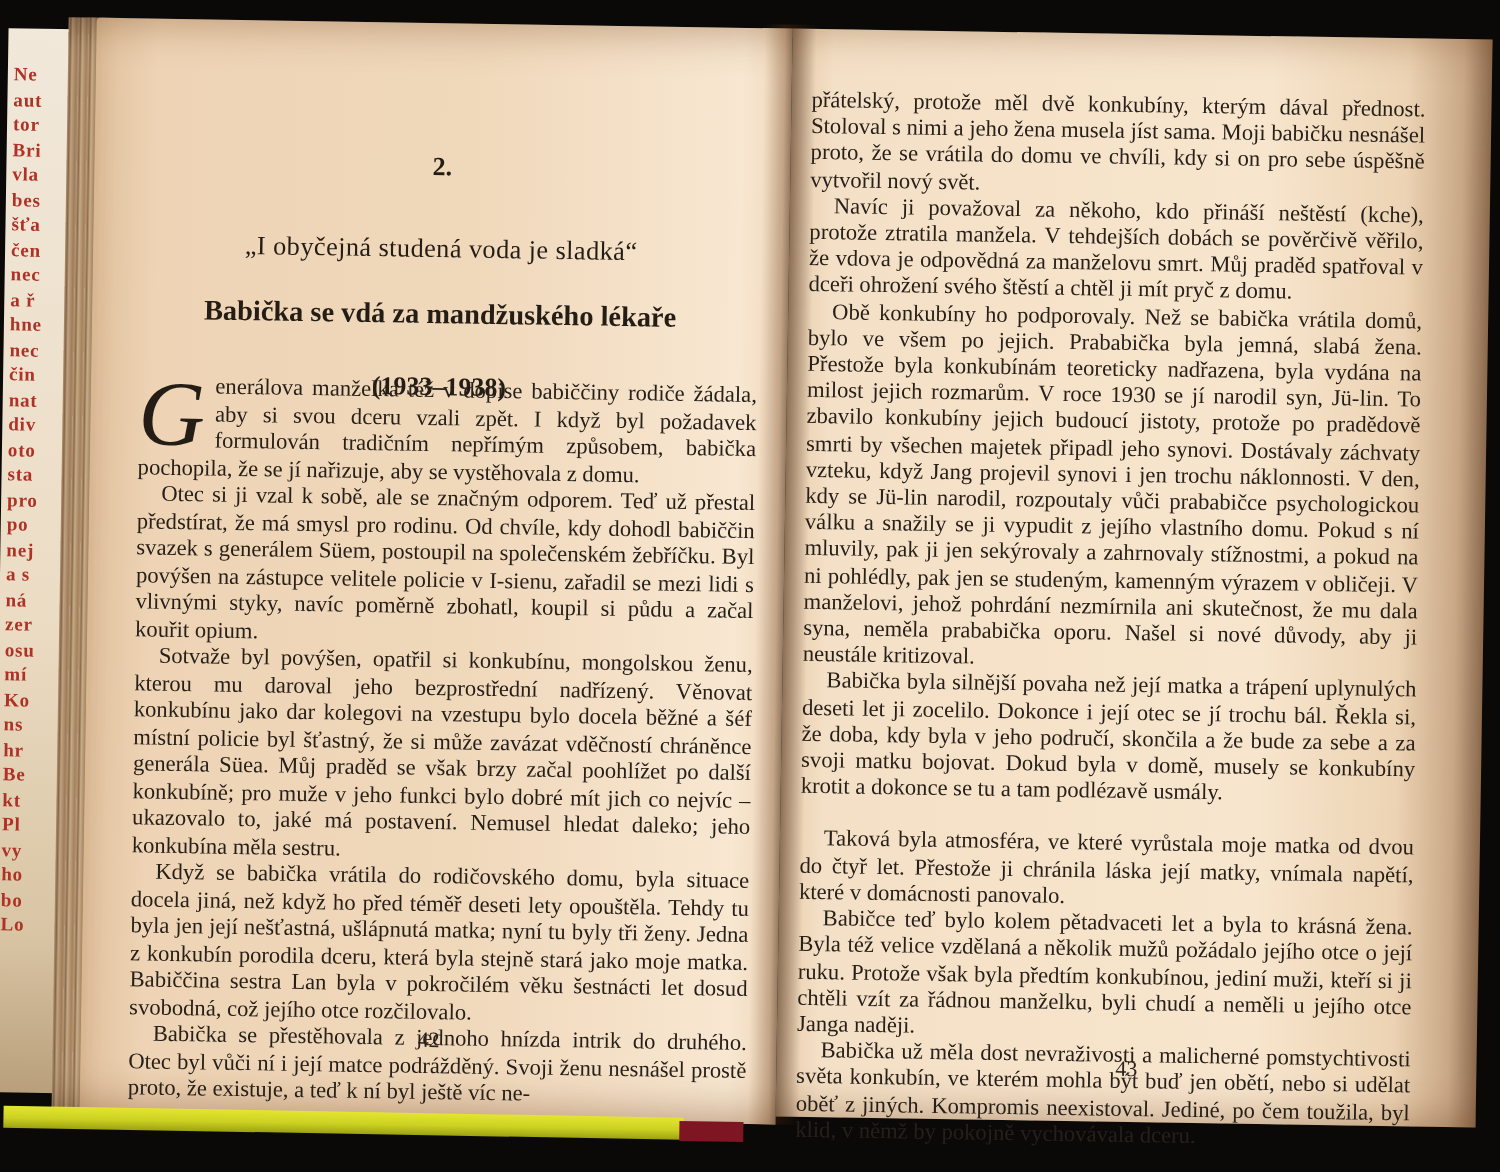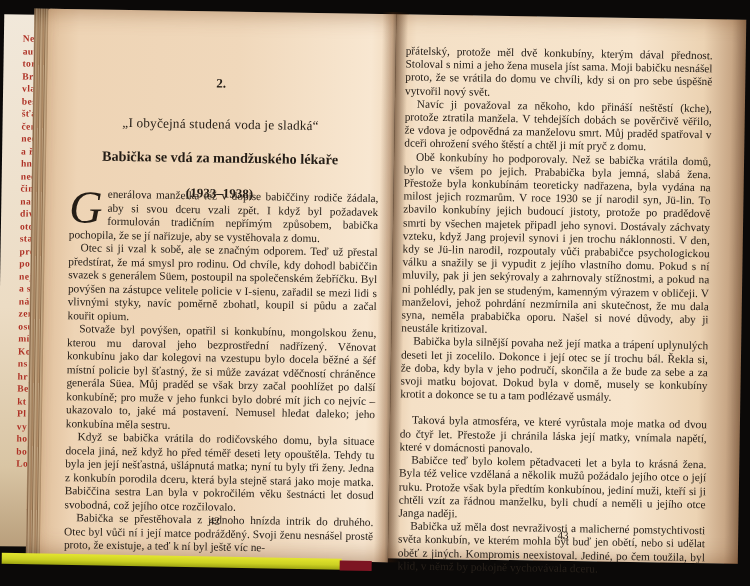--- a/index.html
+++ b/index.html
@@ -5,21 +5,21 @@
   html,body{margin:0;padding:0;background:#000;}
   .photo{position:relative;width:750px;height:586px;background:#0b0908;overflow:hidden;
          font-family:"Liberation Serif",serif;}
   .book{position:absolute;left:0;top:12px;width:762px;height:556px;
         transform:rotate(0.9deg);transform-origin:375px 278px;}
 
   
   .flap{position:absolute;left:0;top:8px;width:34px;height:532px;padding-top:18px;box-sizing:border-box;
         background:linear-gradient(180deg,#f1e8da 0%,#ecdcc4 55%,#d9c5a4 85%,#b99f7c 100%);overflow:hidden;}
   .flap-line{font-weight:bold;font-size:9.5px;line-height:12.5px;color:#ae3226;
-             padding-left:3px;letter-spacing:0.4px;white-space:nowrap;margin-left:16px;}
+             padding-left:3px;letter-spacing:0.4px;white-space:nowrap;}
 
   
   .fore-edge{position:absolute;left:30px;top:2px;width:28px;height:554px;
         background:repeating-linear-gradient(90deg,#bfa17e 0px,#8f6f4e 1px,#c9ad89 2px,#a5835f 4px,#b6916b 5px);
         box-shadow:inset 0 -20px 22px -14px rgba(40,20,5,0.55), inset 0 16px 18px -12px rgba(40,20,5,0.4);}
 
   .page{position:absolute;top:2px;color:#27201a;}
   .page.left{left:44px;width:348px;height:548px;border-radius:2px 0 0 3px;
         background:linear-gradient(90deg,#e0c09c 0%,#eed4b5 9%,#f0d8bb 55%,#f8e7d1 93%,#eed6b9 100%);
         box-shadow:inset 0 16px 20px -13px rgba(120,70,30,0.40), inset 0 -18px 22px -14px rgba(110,60,25,0.45);}

